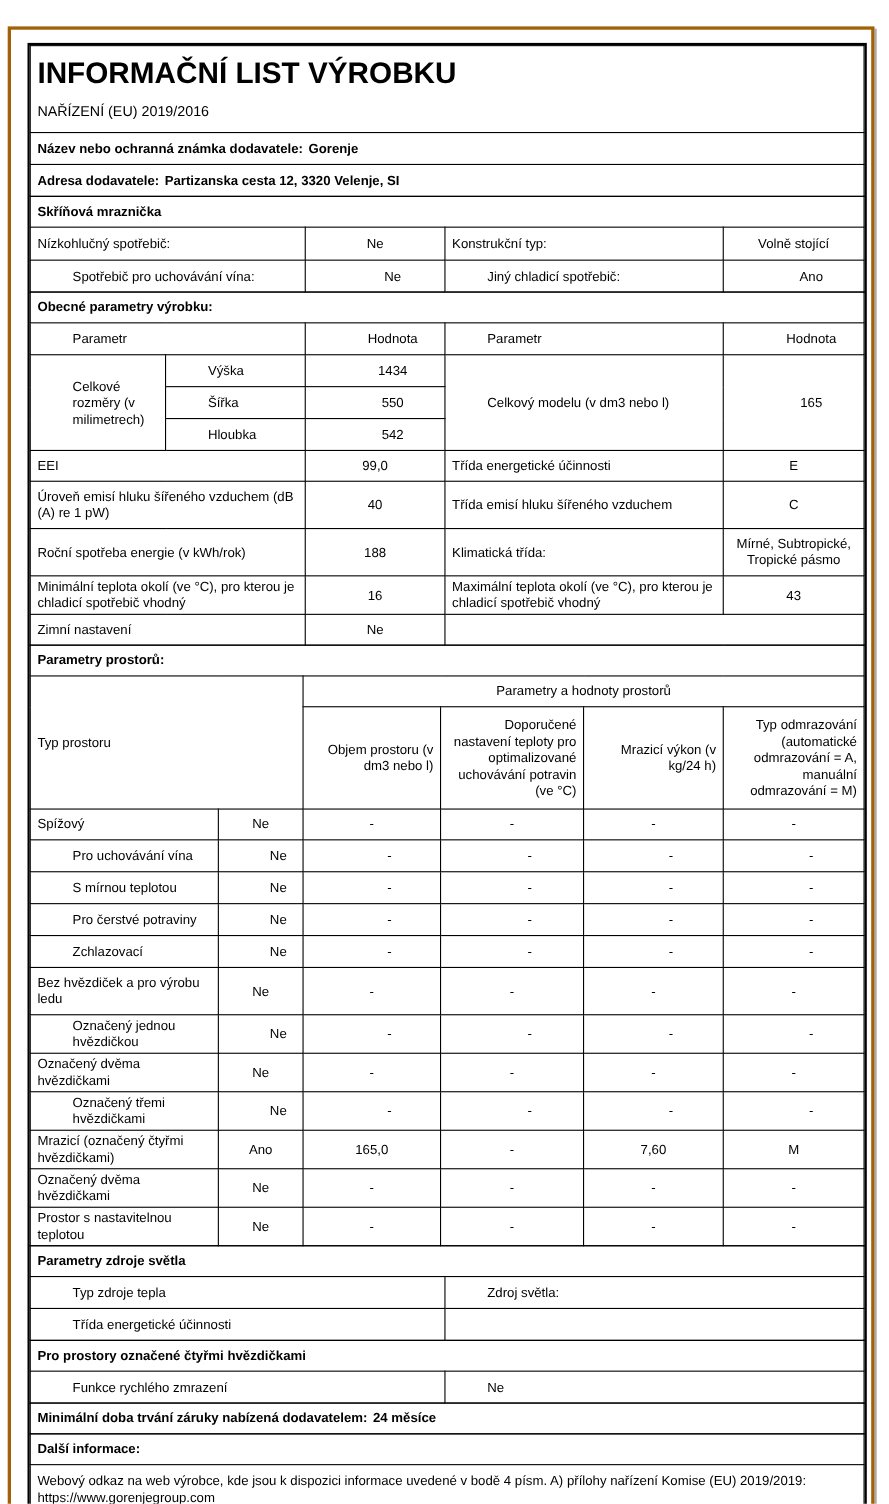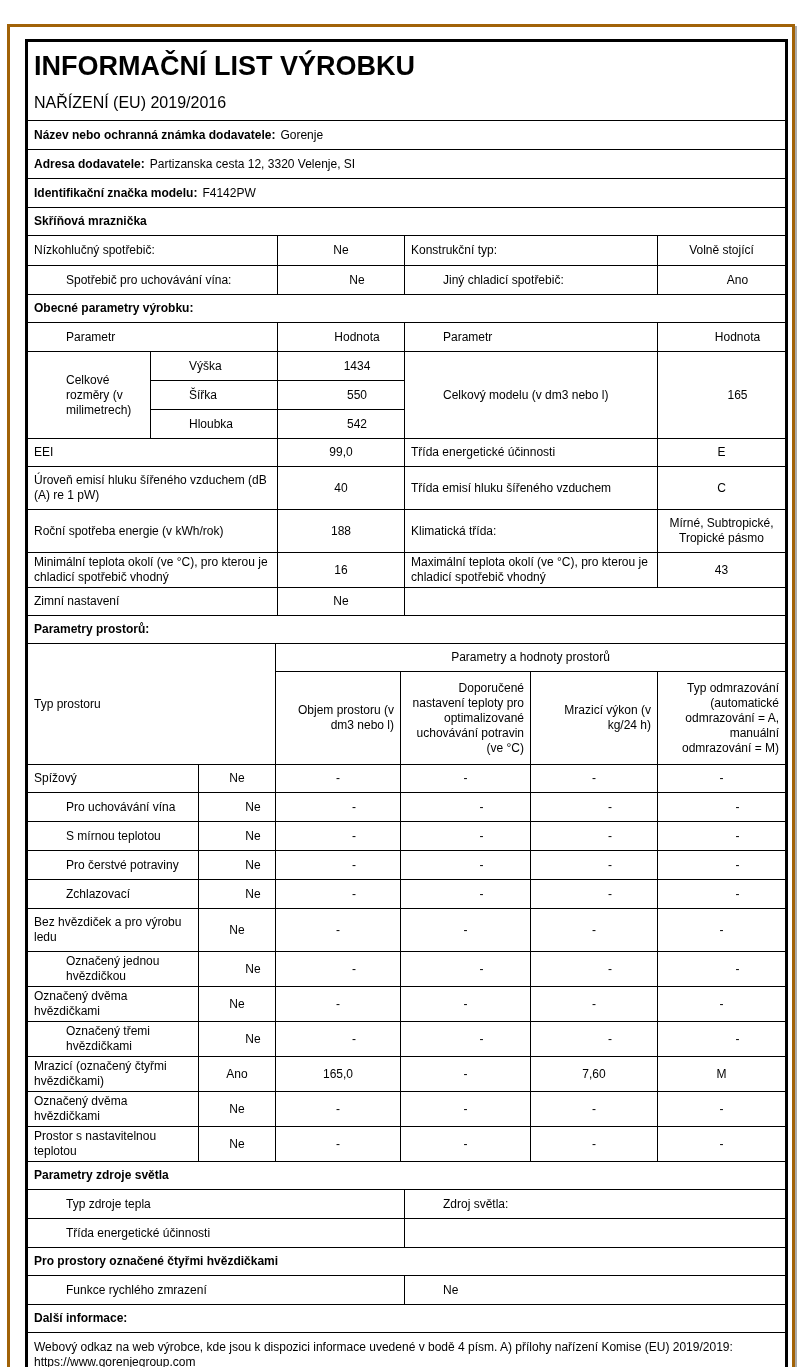--- a/index.html
+++ b/index.html
@@ -8,23 +8,23 @@
   .doc{position:absolute;left:15px;top:12px;width:758px;}
   table{border-collapse:collapse;table-layout:fixed;width:758px;margin-top:-1px;}
   table:first-child{margin-top:0;}
   td{border:1px solid #000;padding:2px 6px;font-size:12px;line-height:1.25;vertical-align:middle;word-wrap:break-word;}
   .outer{border:2px solid #000;display:inline-block;}
   .b{font-weight:bold;}
   .c{text-align:center;}
   .sec td{font-weight:bold;height:23px;}
   .titlecell{height:68px;padding:6px 6px 4px 6px;vertical-align:top;}
   .title{font-size:27px;font-weight:bold;letter-spacing:0px;margin:2px 0 9px 0;}
-  .reg{font-size:16px;}
+  .reg{font-size:13px;}
   .suprow td{height:24px;}
-  .val{margin-left:5px;font-weight:normal;}
+  .val{margin-left:5px;font-weight:bold;}
   .h29 td{height:25px;margin-left:40px;}
   .h27 td{height:23px;margin-top:20px;}
   .h28 td{height:24px;padding-left:38px;}
   .h34 td{height:30px;}
   .h42 td{height:38px;}
   .h92 td{height:88px;}
   .h44 td{height:40px;}
   .subhead td{text-align:right;vertical-align:middle;}
   .weblink{cursor:pointer;}
 </style>
@@ -50,25 +50,20 @@
     <tr class="suprow">
               <td>
       <span class="b">Název nebo ochranná známka dodavatele:</span><span class="val">Gorenje</span>
     </td>
             </tr>
     <tr class="suprow">
               <td>
       <span class="b">Adresa dodavatele:</span><span class="val">Partizanska cesta 12, 3320 Velenje, SI</span>
     </td>
             </tr>
-    <tr class="suprow">
-              <td>
-      <span class="b">Identifikační značka modelu:</span><span class="val">F4142PW</span>
-    </td>
-            </tr>
   </tbody>
         </table>
 
   
   <table>
     <colgroup>
             <col style="width:250px">
             <col style="width:127px">
             <col style="width:253px">
             <col style="width:128px">
@@ -313,20 +308,32 @@
               <td colspan="2">Pro prostory označené čtyřmi hvězdičkami</td>
             </tr>
     <tr class="h28">
       <td>Funkce rychlého zmrazení</td>
       <td>Ne</td>
     </tr>
   </tbody>
         </table>
 
   
+  <table>
+    <colgroup>
+            <col style="width:758px">
+          </colgroup>
+    <tbody>
+            <tr class="h27">
+              <td>
+      <span class="b">Minimální doba trvání záruky nabízená dodavatelem:</span><span class="b val">24 měsíce</span>
+    </td>
+            </tr>
+  </tbody>
+        </table>
 
   
   <table>
     <colgroup>
             <col style="width:758px">
           </colgroup>
     <tbody>
             <tr class="sec">
               <td>Další informace:</td>
             </tr>

